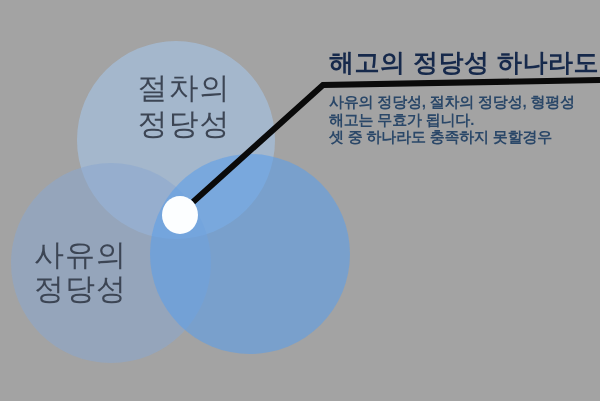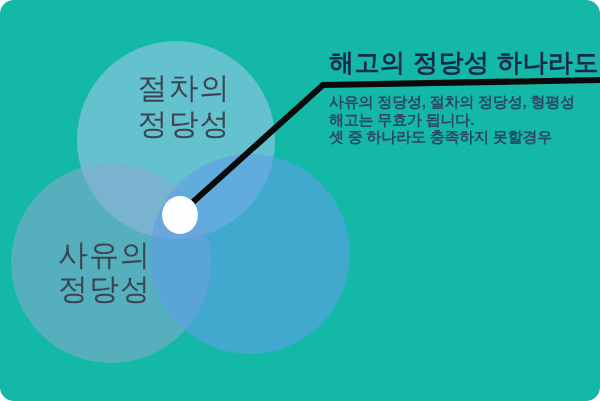--- a/index.html
+++ b/index.html
@@ -5,23 +5,22 @@
   html, body {
     margin: 0;
     padding: 0;
     background: #ffffff;
     font-family: "Liberation Sans", sans-serif;
   }
   .stage {
     position: relative;
     width: 600px;
     height: 401px;
-    background: #14b8a6;
+    background: #a3a3a3;
     overflow: hidden;
-    border-radius: 14px;
   }
   .stage svg {
     position: absolute;
     left: 0;
     top: 0;
     display: block;
   }
   .vlabel {
     position: absolute;
     color: #3c4554;
@@ -36,21 +35,20 @@
     left: 104px;
     top: 70px;
     width: 160px;
     text-align: center;
   }
   .vlabel.left {
     left: 34px;
     top: 238px;
     line-height: 34px;
     text-align: left;
-    margin-left: 24px;
   }
   .vlabel.right {
     left: 236px;
     top: 245px;
   }
   .callout-title {
     position: absolute;
     left: 329px;
     top: 46px;
     width: 266px;

